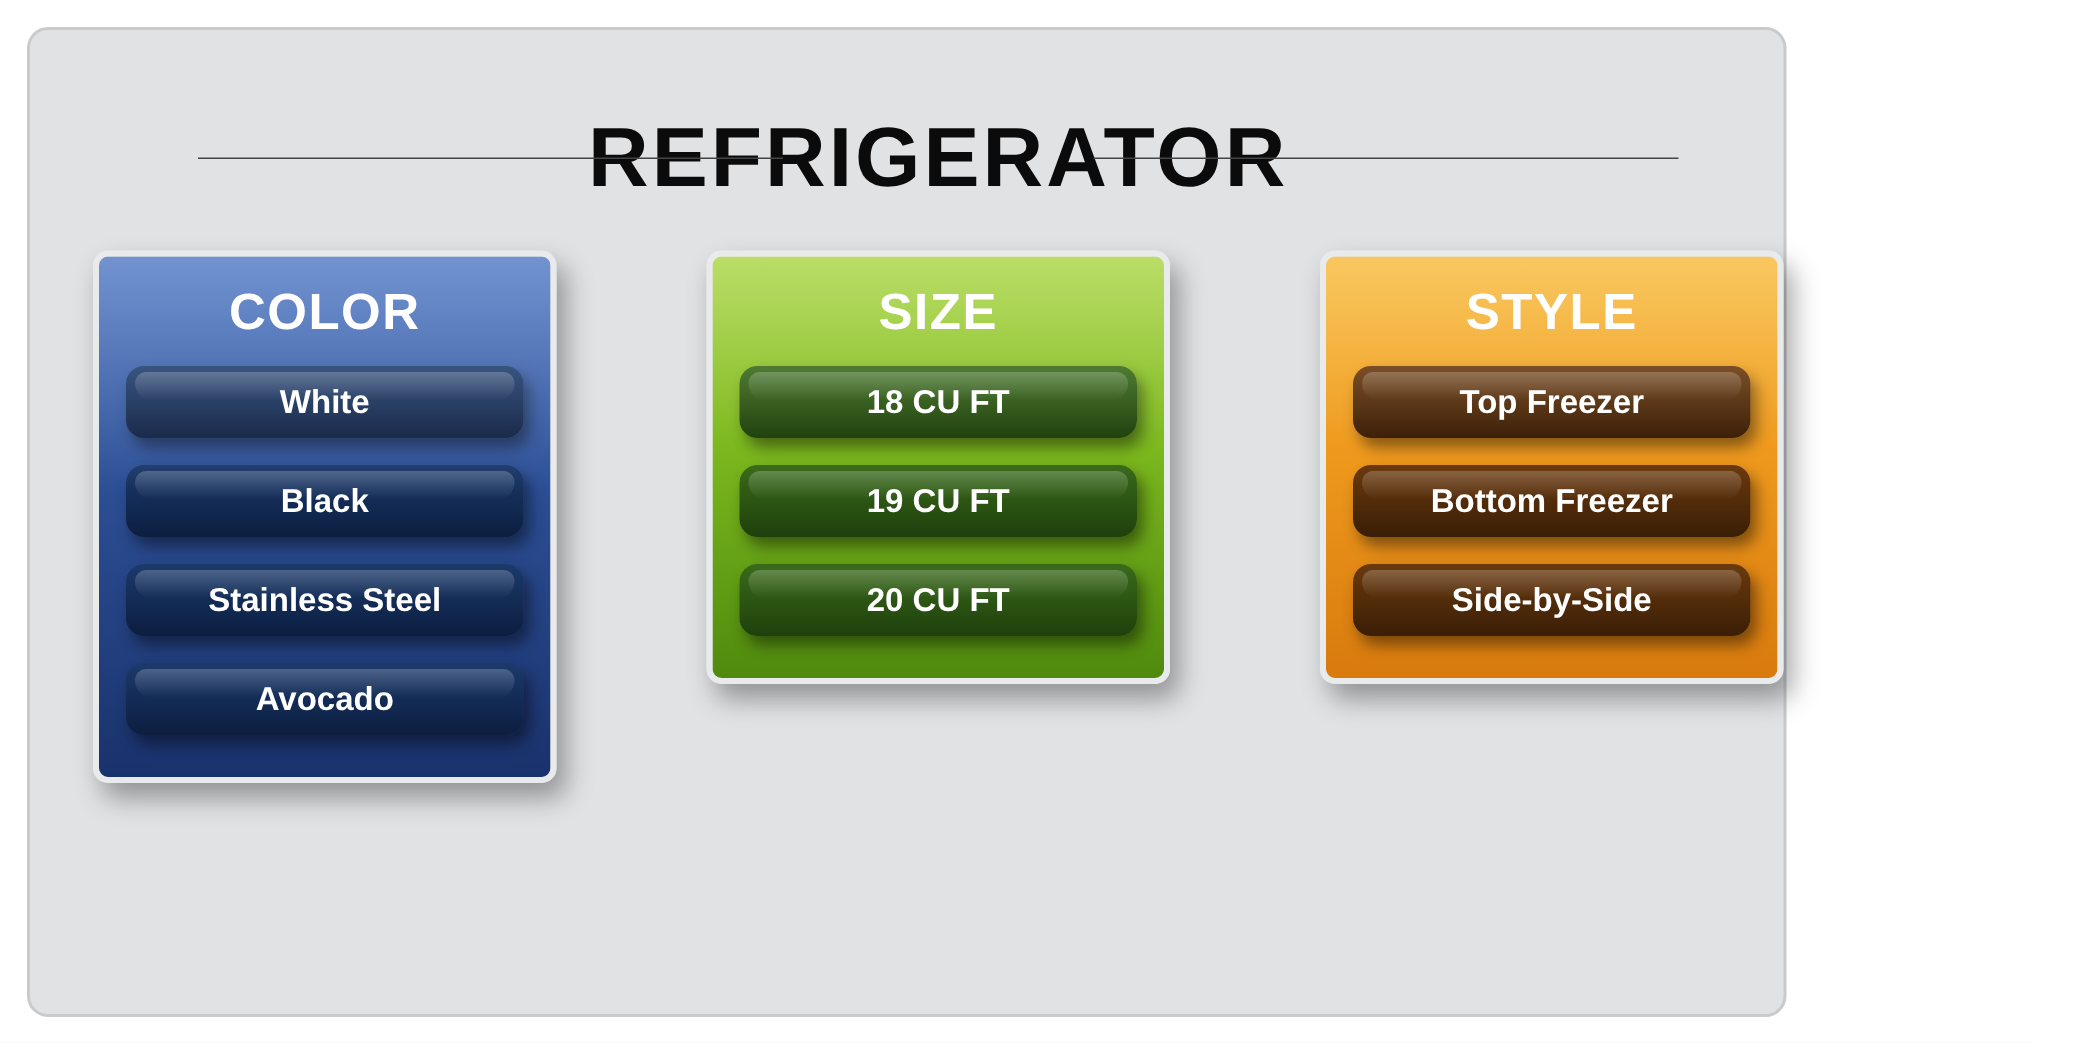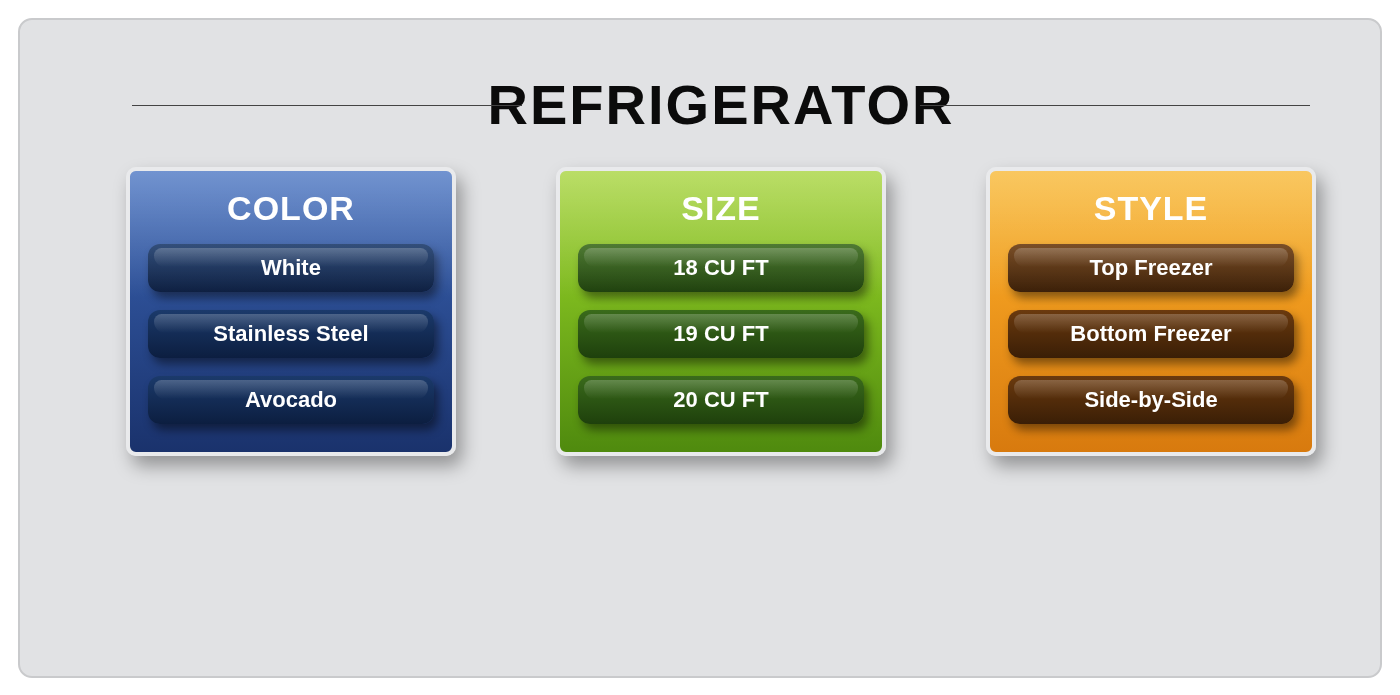--- a/index.html
+++ b/index.html
@@ -6,21 +6,21 @@
     margin: 0;
     padding: 0;
     width: 1400px;
     height: 695px;
     background: #ffffff;
     font-family: "Helvetica Neue", Helvetica, Arial, sans-serif;
   }
 
   .outer {
     box-sizing: border-box;
-    width: 1364px;
+    width: 1173px;
     height: 660px;
     margin: 18px;
     background: #e1e2e4;
     border: 2px solid #c9cacc;
     border-radius: 14px;
     position: relative;
     display: flex;
     flex-direction: column;
     align-items: center;
     padding-left: 42px;
@@ -138,20 +138,23 @@
   </div>
 
   <div class="cards">
 
     <div class="card card-color">
       <div class="card-title">COLOR</div>
       <div class="pill pill-color">
           <span>White</span>
         </div>
       <div class="pill pill-color">
+          <span>Black</span>
+        </div>
+      <div class="pill pill-color">
           <span>Stainless Steel</span>
         </div>
       <div class="pill pill-color">
           <span>Avocado</span>
         </div>
     </div>
 
     <div class="card card-size">
       <div class="card-title">SIZE</div>
       <div class="pill pill-size">

